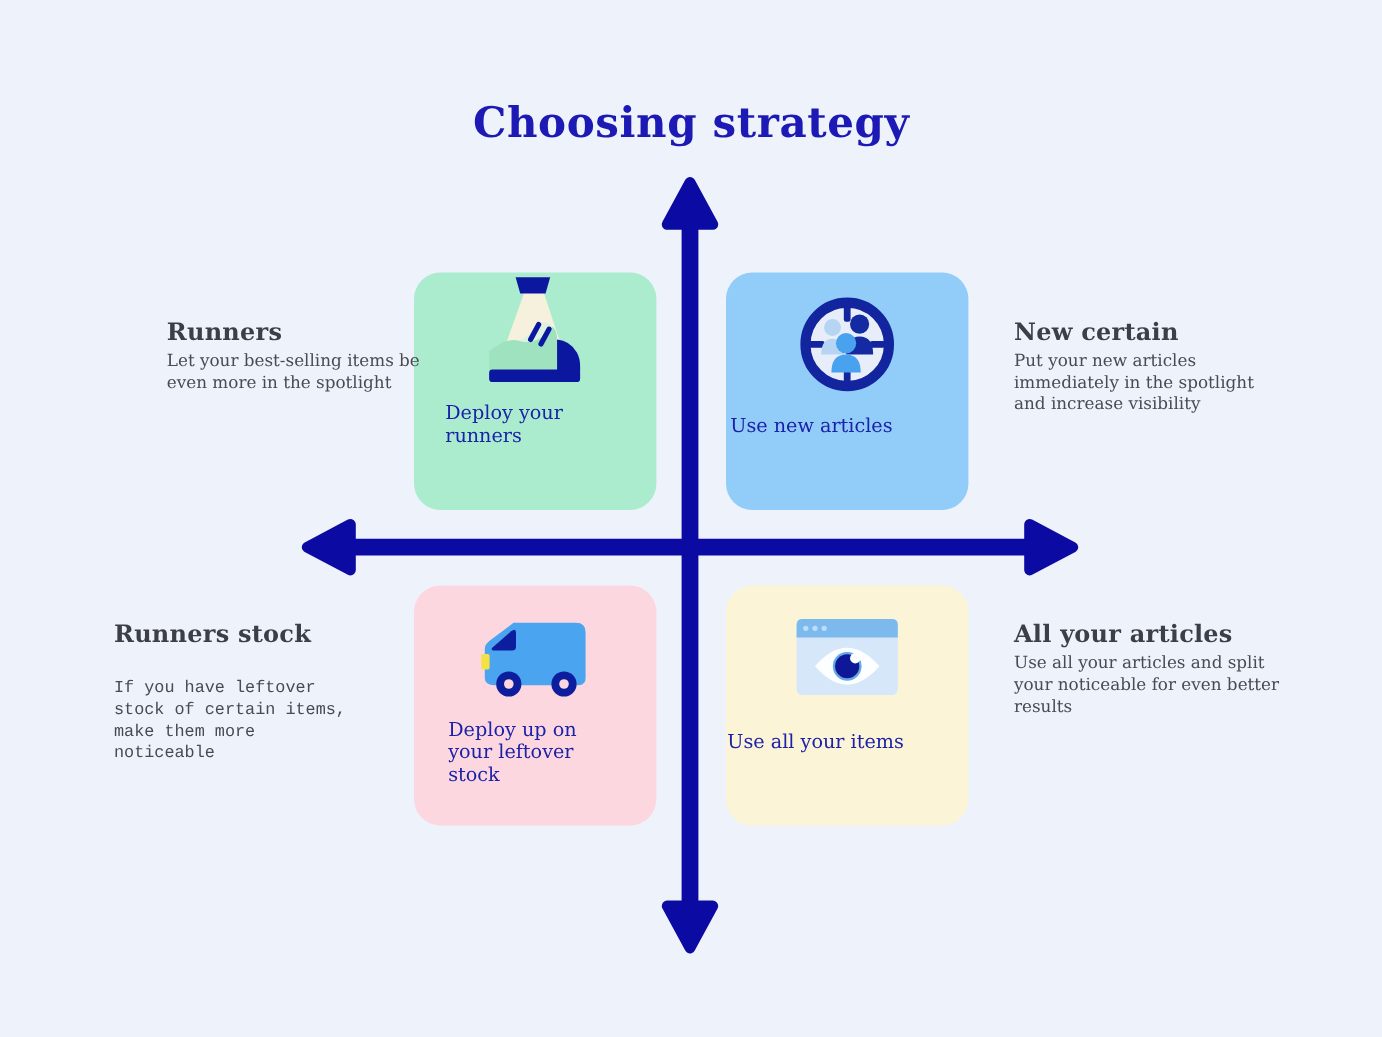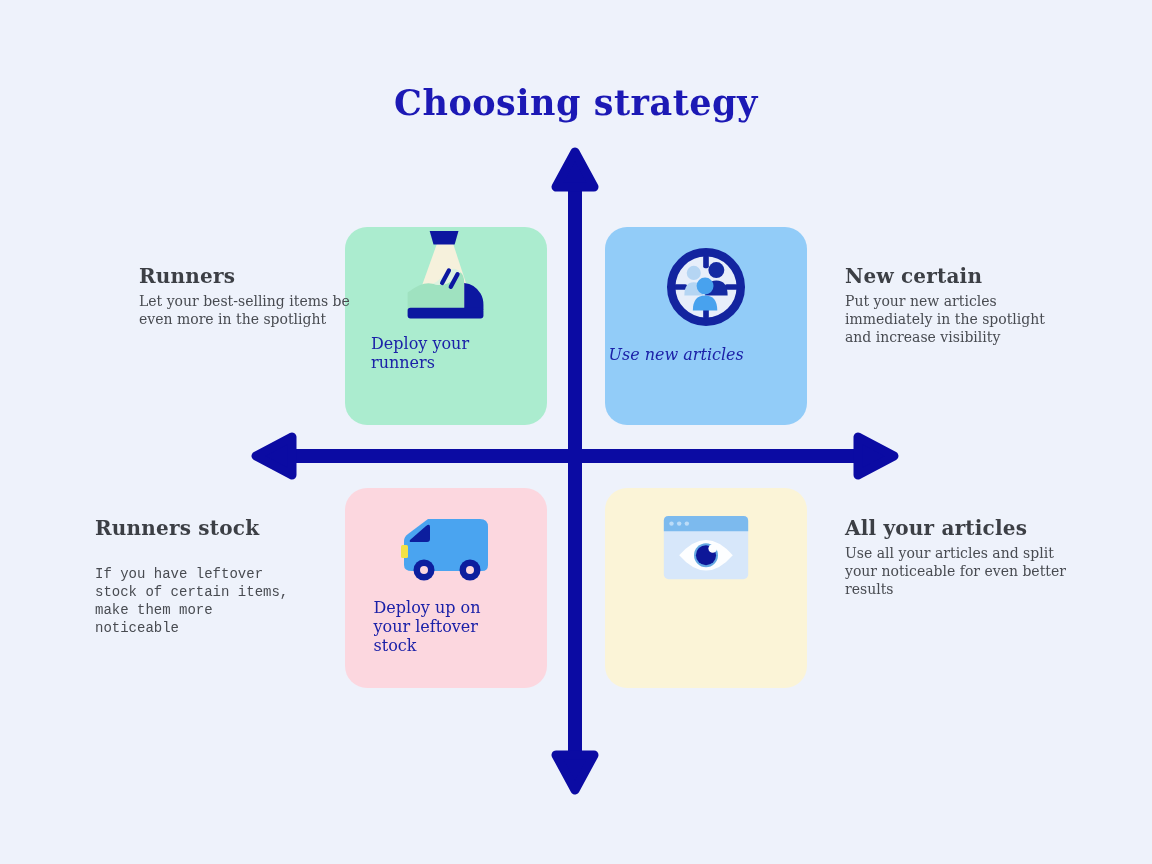--- a/index.html
+++ b/index.html
@@ -19,21 +19,21 @@
     position:absolute; top:82px; left:0; width:100%;
     text-align:center; font-size:35px; font-weight:bold;
     color:var(--title); letter-spacing:0.5px;
   }
   .axes{position:absolute; left:0; top:0; pointer-events:none;}
   .card{
     position:absolute; width:202px; border-radius:22px;
     display:flex; flex-direction:column; align-items:center;
   }
   .card-tl{left:345px; top:227px; height:198px; background:var(--quadrant-green);}
-  .card-tr{left:605px; top:227px; height:198px; background:var(--quadrant-blue);font-style:italic;}
+  .card-tr{left:605px; top:227px; height:198px; background:var(--quadrant-blue);}
   .card-bl{left:345px; top:488px; height:200px; background:var(--quadrant-pink);}
   .card-br{left:605px; top:488px; height:200px; background:var(--quadrant-yellow);}
   .card-label{
     color:var(--card-text);
     font-size:16px; line-height:1.18;
   }
   .label-tl{width:150px; margin-top:4px;}
   .label-tr{width:195px; margin-top:12px;}
   .label-bl{width:145px; margin-top:12px;}
   .label-br{width:200px; margin-top:26px;}
@@ -131,20 +131,21 @@
       <g fill="#bcdcf8">
         <circle cx="12" cy="10" r="2.3"></circle>
         <circle cx="20" cy="10" r="2.3"></circle>
         <circle cx="28" cy="10" r="2.3"></circle>
       </g>
       <path d="M20,43 Q34,27 48,27 Q62,27 76,43 Q62,59 48,59 Q34,59 20,43 Z" fill="#fdfeff"></path>
       <circle cx="48" cy="43" r="12.5" fill="#66a9e2"></circle>
       <circle cx="48" cy="43" r="10.5" fill="#0d1798"></circle>
       <circle cx="55" cy="36" r="4.5" fill="#fdfeff"></circle>
     </svg>
+    <div class="card-label label-br">Use all your items</div>
   </div>
 
   <div class="side side-lt">
     <div class="side-heading">Runners</div>
     <div class="side-body">Let your best-selling items be even more in the spotlight</div>
   </div>
 
   <div class="side side-lb">
     <div class="side-heading">Runners stock</div>
     <div class="side-body">If you have leftover stock of certain items, make them more noticeable</div>

